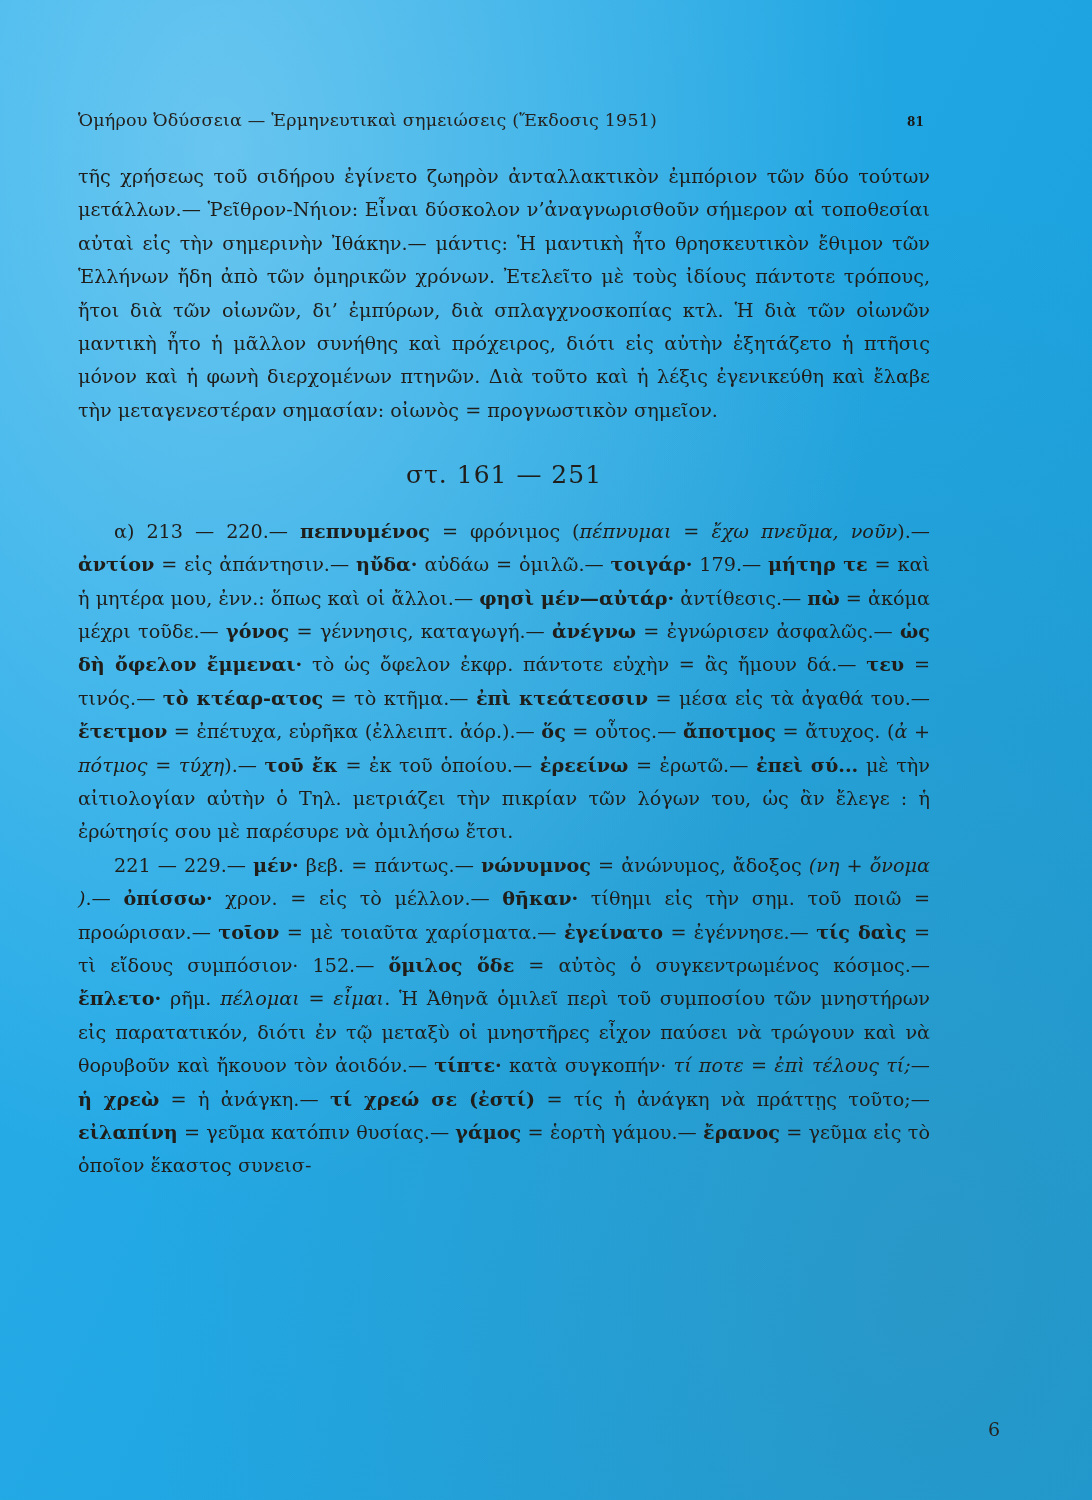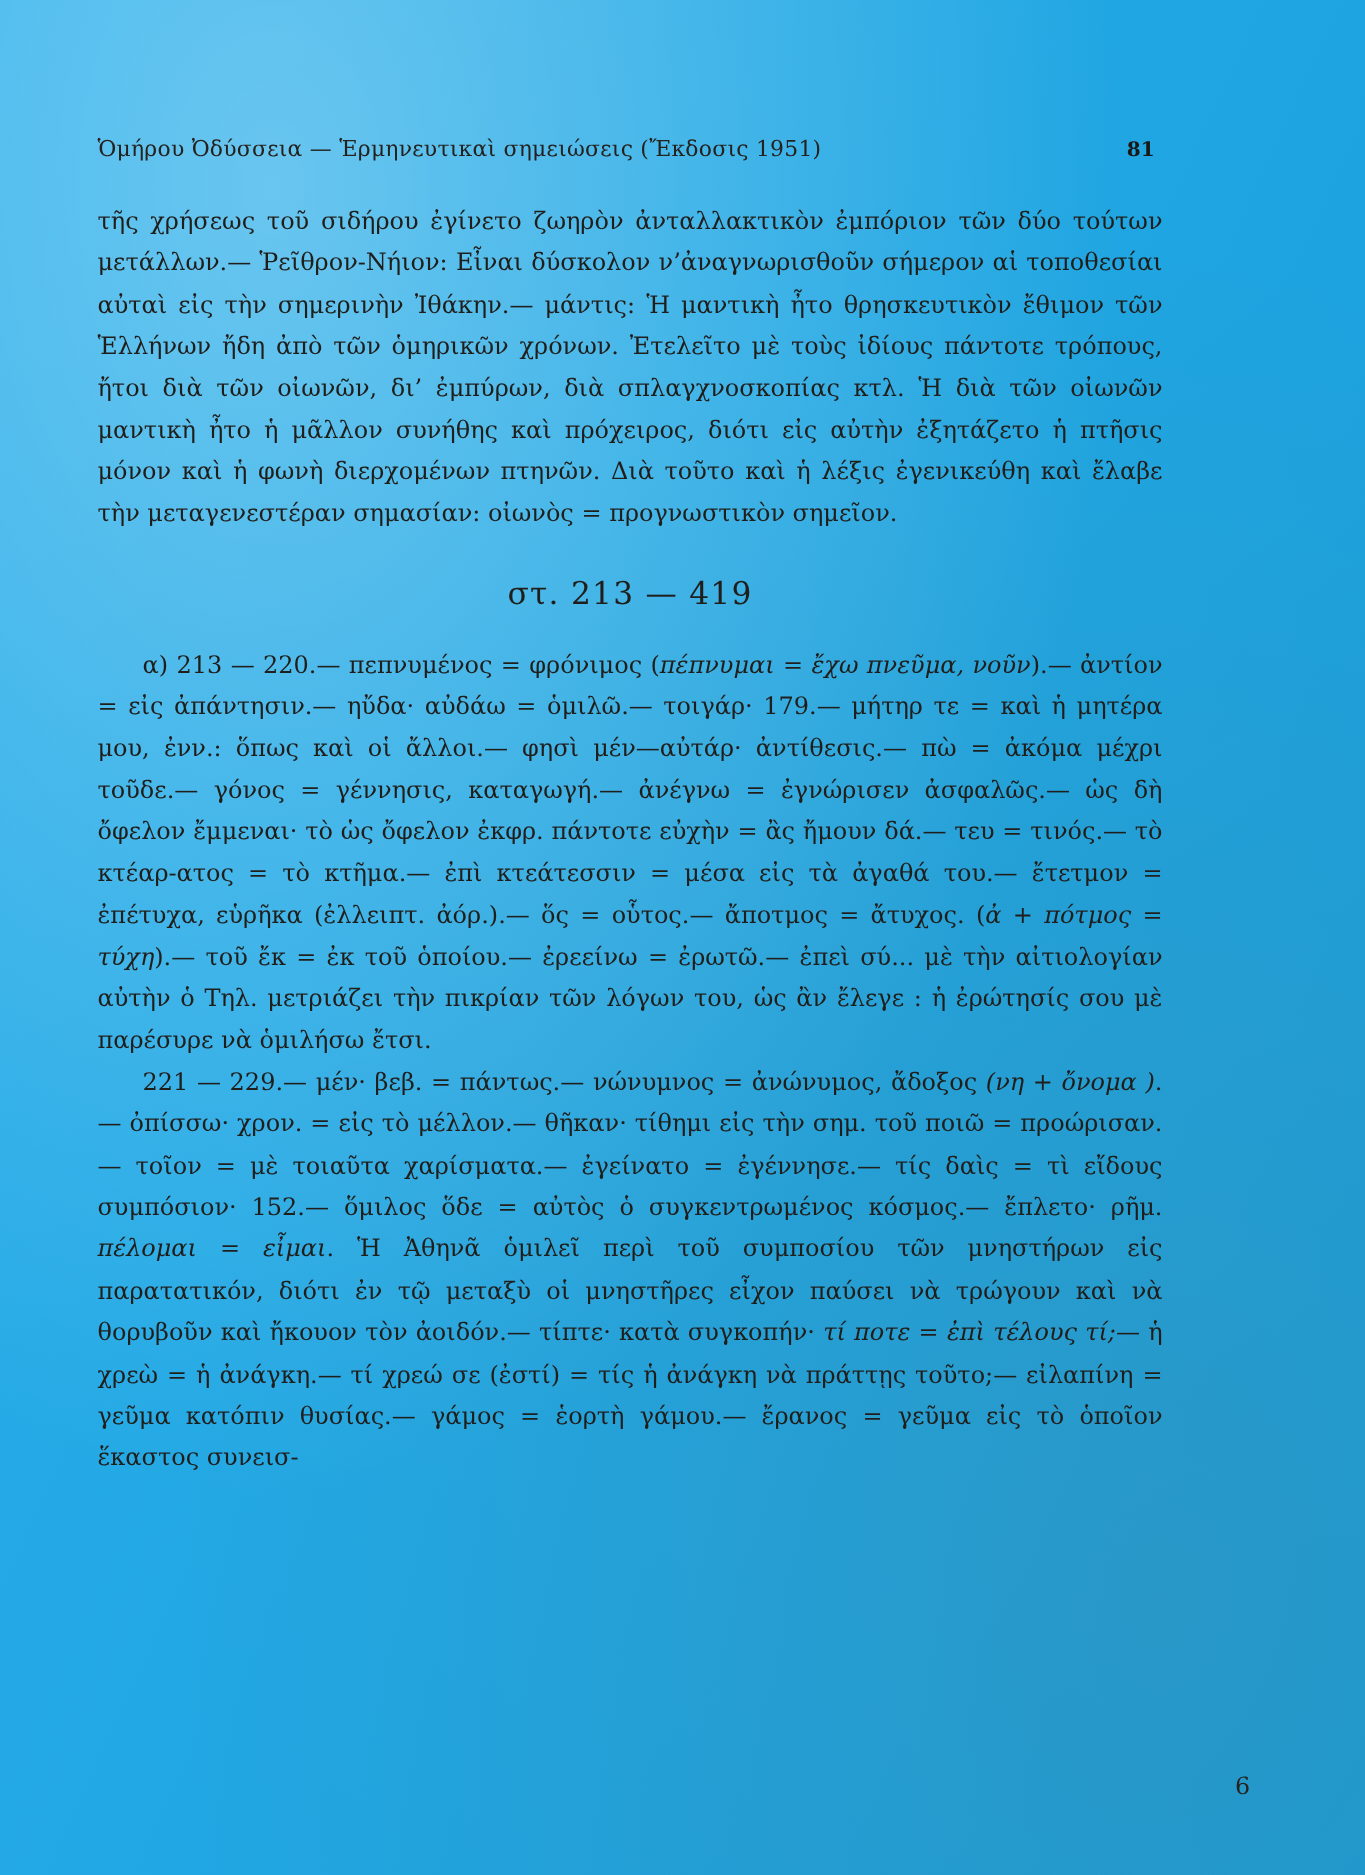--- a/index.html
+++ b/index.html
@@ -40,21 +40,21 @@
     font-size: 17.5px;
     letter-spacing: 0.2px;
     padding-bottom: 6px;
   }
   .header .running-title {
     font-family: "DejaVu Serif", serif;
     font-size: 17.5px;
     color: #24211e;
   }
   .header .page-number {
-    font-size: 16px;
+    font-size: 12px;
     font-weight: bold;
     color: #1a1816;
     padding-right: 6px;
   }
   .body {
     margin-top: 24px;
     font-size: 19.2px;
     line-height: 1.74;
     text-align: justify;
     text-justify: inter-word;
@@ -66,21 +66,21 @@
   .para-indent {
     text-indent: 36px;
   }
   .section-head {
     text-align: center;
     font-size: 25px;
     margin: 26px 0 18px 0;
     letter-spacing: 1px;
   }
   b, .lemma {
-    font-weight: normal;
+    font-weight: bold;
   }
   i, .it {
   }
   .footer-num {
     position: absolute;
     right: 92px;
     bottom: 60px;
     font-size: 19px;
     color: #26231f;
   }
@@ -93,21 +93,21 @@
 
     <div class="header">
       <span class="running-title">Ὁμήρου Ὀδύσσεια — Ἑρμηνευτικαὶ σημειώσεις (Ἔκδοσις 1951)</span>
       <span class="page-number">81</span>
     </div>
 
     <div class="body">
 
       <p class="para-top">τῆς χρήσεως τοῦ σιδήρου ἐγίνετο ζωηρὸν ἀνταλλακτικὸν ἐμπόριον τῶν δύο τούτων μετάλλων.— Ῥεῖθρον-Νήιον: Εἶναι δύσκολον ν’ἀναγνωρισθοῦν σήμερον αἱ τοποθεσίαι αὐταὶ εἰς τὴν σημερινὴν Ἰθάκην.— μάντις: Ἡ μαντικὴ ἦτο θρησκευτικὸν ἔθιμον τῶν Ἑλλήνων ἤδη ἀπὸ τῶν ὁμηρικῶν χρόνων. Ἐτελεῖτο μὲ τοὺς ἰδίους πάντοτε τρόπους, ἤτοι διὰ τῶν οἰωνῶν, δι’ ἐμπύρων, διὰ σπλαγχνοσκοπίας κτλ. Ἡ διὰ τῶν οἰωνῶν μαντικὴ ἦτο ἡ μᾶλλον συνήθης καὶ πρόχειρος, διότι εἰς αὐτὴν ἐξητάζετο ἡ πτῆσις μόνον καὶ ἡ φωνὴ διερχομένων πτηνῶν. Διὰ τοῦτο καὶ ἡ λέξις ἐγενικεύθη καὶ ἔλαβε τὴν μεταγενεστέραν σημασίαν: οἰωνὸς = προγνωστικὸν σημεῖον.</p>
 
-      <div class="section-head">στ. 213 — 419</div>
+      <div class="section-head">στ. 161 — 251</div>
 
       <p class="para-indent"><span>α) 213 — 220.— </span><b class="lemma">πεπνυμένος</b><span> = φρόνιμος (</span><i class="it">πέπνυμαι = ἔχω πνεῦμα, νοῦν</i><span>).— </span><b class="lemma">ἀντίον</b><span> = εἰς ἀπάντησιν.— </span><b class="lemma">ηὔδα·</b><span> αὐδάω = ὁμιλῶ.— </span><b class="lemma">τοιγάρ·</b><span> 179.— </span><b class="lemma">μήτηρ τε</b><span> = καὶ ἡ μητέρα μου, ἐνν.: ὅπως καὶ οἱ ἄλλοι.— </span><b class="lemma">φησὶ μέν—αὐτάρ·</b><span> ἀντίθεσις.— </span><b class="lemma">πὼ</b><span> = ἀκόμα μέχρι τοῦδε.— </span><b class="lemma">γόνος</b><span> = γέννησις, καταγωγή.— </span><b class="lemma">ἀνέγνω</b><span> = ἐγνώρισεν ἀσφαλῶς.— </span><b class="lemma">ὡς δὴ ὄφελον ἔμμεναι·</b><span> τὸ ὡς ὄφελον ἐκφρ. πάντοτε εὐχὴν = ἂς ἤμουν δά.— </span><b class="lemma">τευ</b><span> = τινός.— </span><b class="lemma">τὸ κτέαρ-ατος</b><span> = τὸ κτῆμα.— </span><b class="lemma">ἐπὶ κτεάτεσσιν</b><span> = μέσα εἰς τὰ ἀγαθά του.— </span><b class="lemma">ἔτετμον</b><span> = ἐπέτυχα, εὑρῆκα (ἐλλειπτ. ἀόρ.).— </span><b class="lemma">ὅς</b><span> = οὗτος.— </span><b class="lemma">ἄποτμος</b><span> = ἄτυχος. (</span><i class="it">ἀ + πότμος = τύχη</i><span>).— </span><b class="lemma">τοῦ ἔκ</b><span> = ἐκ τοῦ ὁποίου.— </span><b class="lemma">ἐρεείνω</b><span> = ἐρωτῶ.— </span><b class="lemma">ἐπεὶ σύ...</b><span> μὲ τὴν αἰτιολογίαν αὐτὴν ὁ Τηλ. μετριάζει τὴν πικρίαν τῶν λόγων του, ὡς ἂν ἔλεγε : ἡ ἐρώτησίς σου μὲ παρέσυρε νὰ ὁμιλήσω ἔτσι.</span></p>
 
       <p class="para-indent"><span>221 — 229.— </span><b class="lemma">μέν·</b><span> βεβ. = πάντως.— </span><b class="lemma">νώνυμνος</b><span> = ἀνώνυμος, ἄδοξος </span><i class="it">(νη + ὄνομα )</i><span>.— </span><b class="lemma">ὀπίσσω·</b><span> χρον. = εἰς τὸ μέλλον.— </span><b class="lemma">θῆκαν·</b><span> τίθημι εἰς τὴν σημ. τοῦ ποιῶ = προώρισαν.— </span><b class="lemma">τοῖον</b><span> = μὲ τοιαῦτα χαρίσματα.— </span><b class="lemma">ἐγείνατο</b><span> = ἐγέννησε.— </span><b class="lemma">τίς δαὶς</b><span> = τὶ εἴδους συμπόσιον· 152.— </span><b class="lemma">ὅμιλος ὅδε</b><span> = αὐτὸς ὁ συγκεντρωμένος κόσμος.— </span><b class="lemma">ἔπλετο·</b><span> ρῆμ. </span><i class="it">πέλομαι = εἶμαι</i><span>. Ἡ Ἀθηνᾶ ὁμιλεῖ περὶ τοῦ συμποσίου τῶν μνηστήρων εἰς παρατατικόν, διότι ἐν τῷ μεταξὺ οἱ μνηστῆρες εἶχον παύσει νὰ τρώγουν καὶ νὰ θορυβοῦν καὶ ἤκουον τὸν ἀοιδόν.— </span><b class="lemma">τίπτε·</b><span> κατὰ συγκοπήν· </span><i class="it">τί ποτε = ἐπὶ τέλους τί;</i><span>— </span><b class="lemma">ἡ χρεὼ</b><span> = ἡ ἀνάγκη.— </span><b class="lemma">τί χρεώ σε (ἐστί)</b><span> = τίς ἡ ἀνάγκη νὰ πράττῃς τοῦτο;— </span><b class="lemma">εἰλαπίνη</b><span> = γεῦμα κατόπιν θυσίας.— </span><b class="lemma">γάμος</b><span> = ἑορτὴ γάμου.— </span><b class="lemma">ἔρανος</b><span> = γεῦμα εἰς τὸ ὁποῖον ἕκαστος συνεισ-</span></p>
 
     </div>
   </div>
 
   <div class="footer-num">6</div>
 </div>

